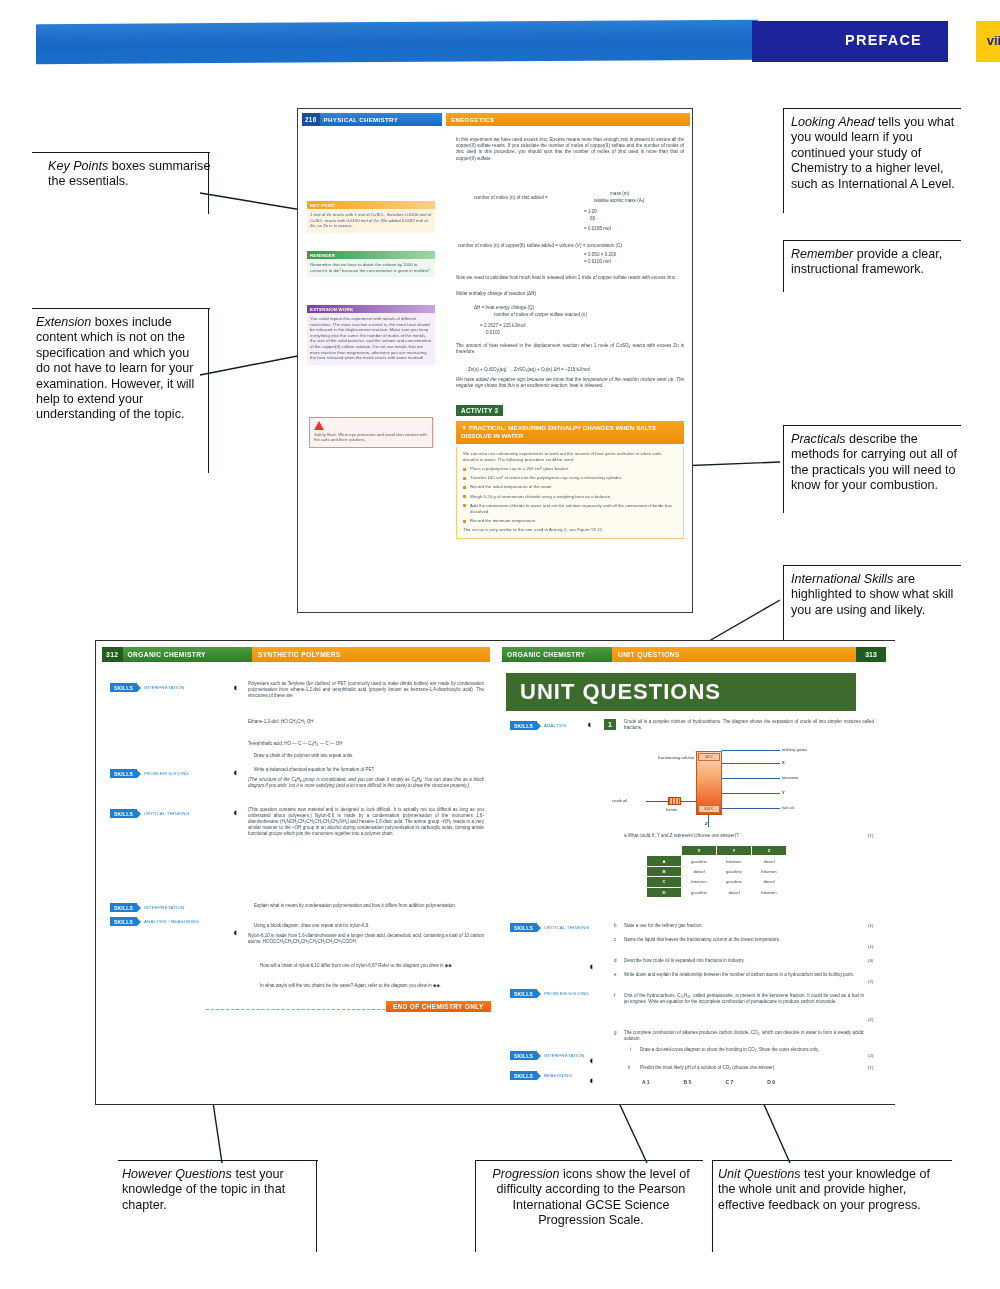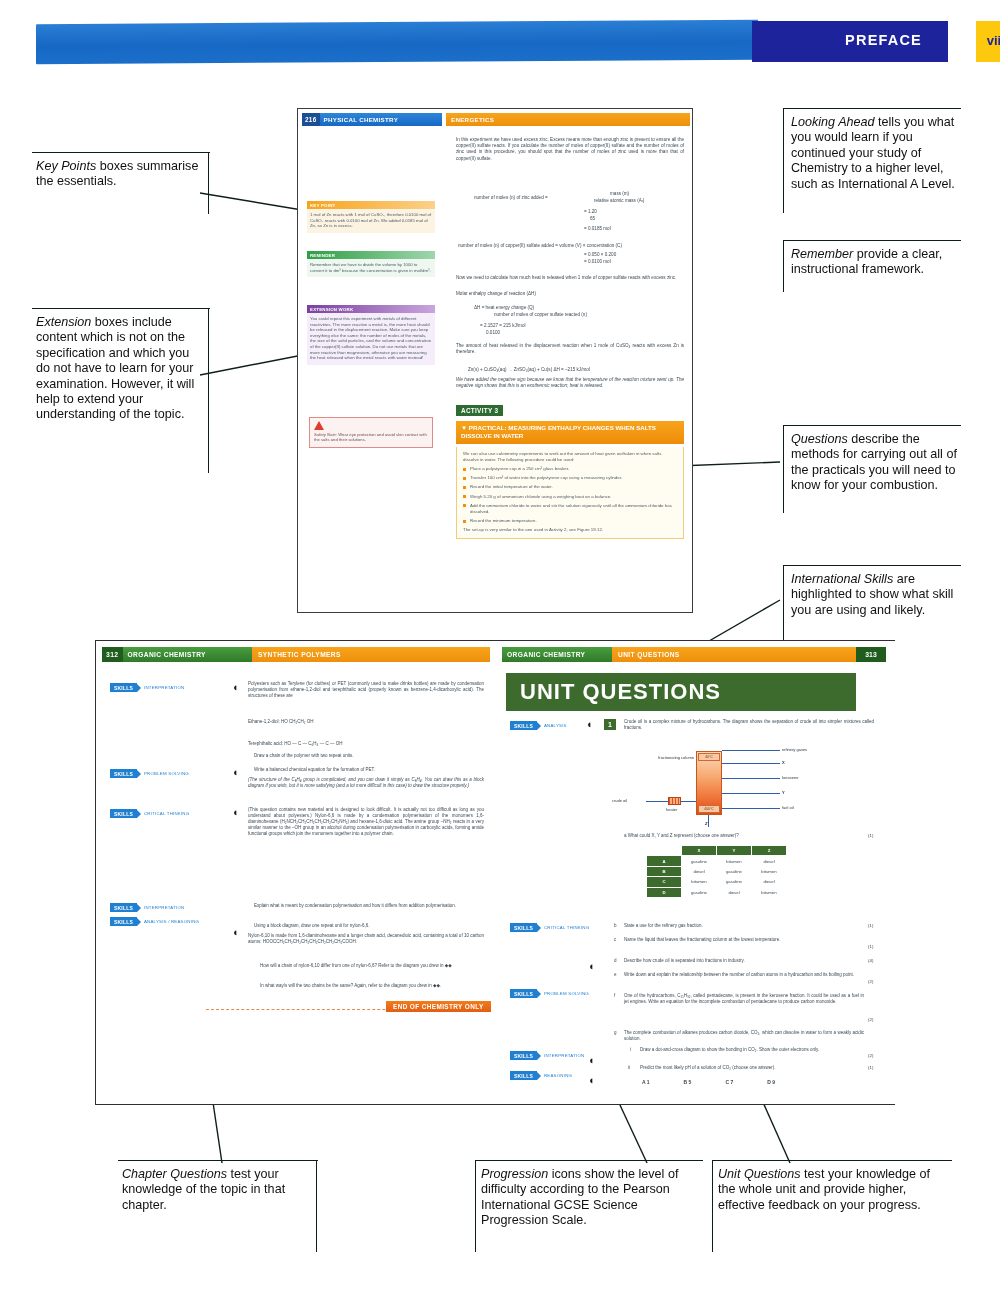--- a/index.html
+++ b/index.html
@@ -258,21 +258,21 @@
   <line x1="647" y1="1163" x2="606" y2="1075" stroke="#0d1f18" stroke-width="1.4"></line>
   <circle cx="605" cy="1074" r="5.5" fill="#0f3a28"></circle>
 
   <line x1="790" y1="1163" x2="762" y2="1100" stroke="#0d1f18" stroke-width="1.4"></line>
   <circle cx="761" cy="1099" r="5.5" fill="#0f3a28"></circle>
 </svg>
 
 <div class="callout" style="left:32px; top:152px; width:178px;">
   <div class="ln-top" style="width:178px;"></div>
   <div class="ln-side" style="left:176px; height:62px;"></div>
-  <div class="txt" style="left:4px; width:172px;">
+  <div class="txt" style="left:16px; width:172px;">
     <em>Key Points</em><span> boxes summarise the essentials.</span>
   </div>
 </div>
 
 <div class="callout" style="left:32px; top:308px; width:178px;">
   <div class="ln-top" style="width:178px;"></div>
   <div class="ln-side" style="left:176px; height:165px;"></div>
   <div class="txt" style="left:4px; width:170px;">
     <em>Extension</em><span> boxes include content which is not on the specification and which you do not have to learn for your examination. However, it will help to extend your understanding of the topic.</span>
   </div>
@@ -291,44 +291,44 @@
   <div class="ln-side" style="left:0; height:52px;"></div>
   <div class="txt" style="left:8px; width:172px;">
     <em>Remember</em><span> provide a clear, instructional framework.</span>
   </div>
 </div>
 
 <div class="callout" style="left:783px; top:425px; width:178px;">
   <div class="ln-top" style="width:178px;"></div>
   <div class="ln-side" style="left:0; height:88px;"></div>
   <div class="txt" style="left:8px; width:172px;">
-    <em>Questions</em><span> describe the methods for carrying out all of the practicals you will need to know for your combustion.</span>
+    <em>Practicals</em><span> describe the methods for carrying out all of the practicals you will need to know for your combustion.</span>
   </div>
 </div>
 
 <div class="callout" style="left:783px; top:565px; width:178px;">
   <div class="ln-top" style="width:178px;"></div>
   <div class="ln-side" style="left:0; height:80px;"></div>
   <div class="txt" style="left:8px; width:172px;">
     <em>International Skills</em><span> are highlighted to show what skill you are using and likely.</span>
   </div>
 </div>
 
 <div class="callout" style="left:118px; top:1160px; width:200px;">
   <div class="ln-top" style="width:200px;"></div>
   <div class="ln-side" style="left:198px; height:92px;"></div>
   <div class="txt" style="left:4px; width:192px;">
-    <em>Chapter Questions</em><span> test your knowledge of the topic in that chapter.</span>
+    <em>However Questions</em><span> test your knowledge of the topic in that chapter.</span>
   </div>
 </div>
 
 <div class="callout" style="left:475px; top:1160px; width:228px;">
   <div class="ln-top" style="width:228px;"></div>
   <div class="ln-side" style="left:0; height:92px;"></div>
-  <div class="txt" style="left:6px; width:220px;">
+  <div class="txt" style="left:6px; width:220px;text-align:center;">
     <em>Progression</em><span> icons show the level of difficulty according to the Pearson International GCSE Science Progression Scale.</span>
   </div>
 </div>
 
 <div class="callout" style="left:712px; top:1160px; width:240px;">
   <div class="ln-top" style="width:240px;"></div>
   <div class="ln-side" style="left:0; height:92px;"></div>
   <div class="txt" style="left:6px; width:232px;">
     <em>Unit Questions</em><span> test your knowledge of the whole unit and provide higher, effective feedback on your progress.</span>
   </div>

